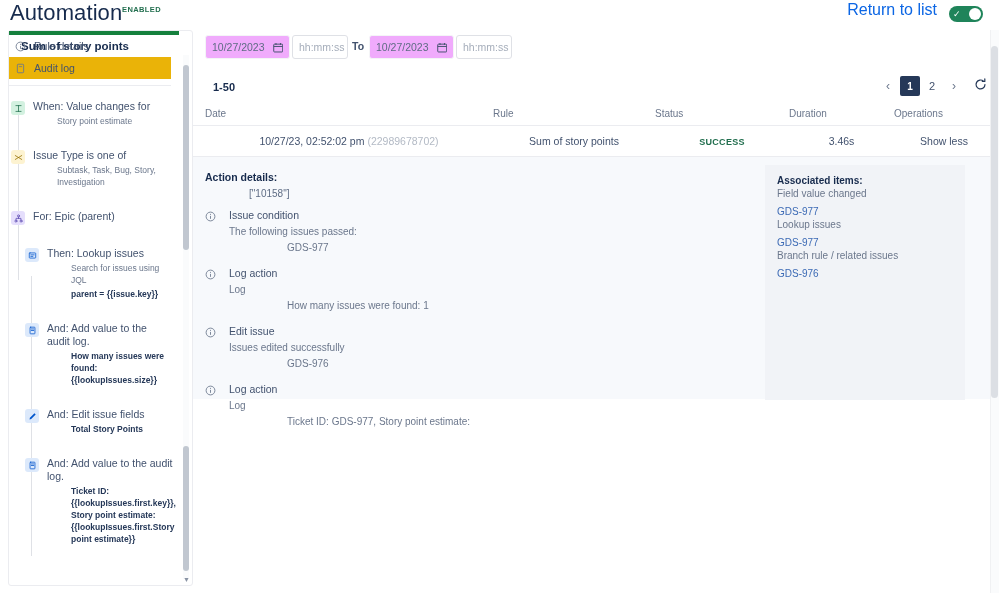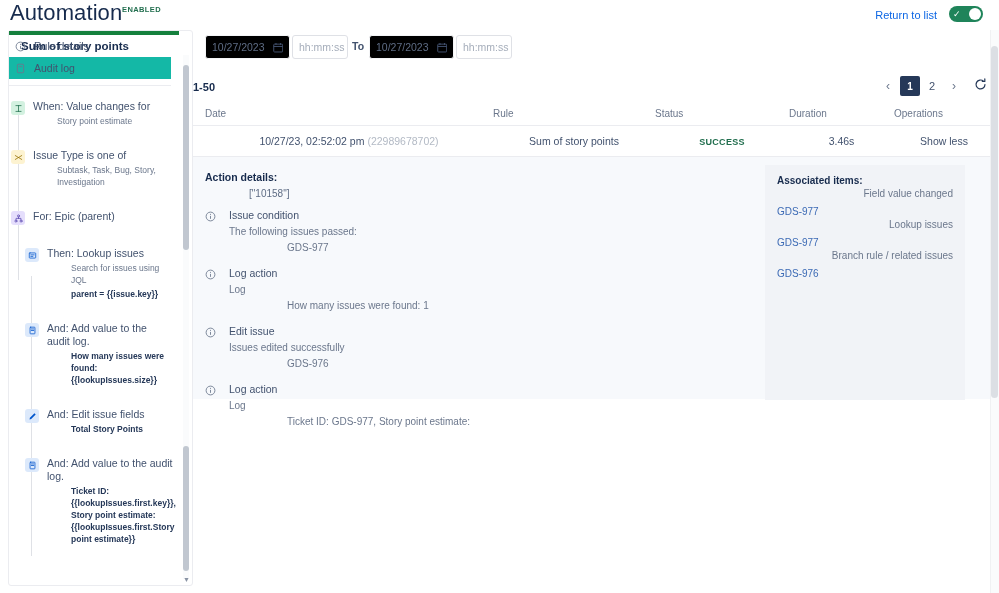--- a/index.html
+++ b/index.html
@@ -19,22 +19,22 @@
     position: absolute; left: 10px; top: 0px;
     font-size: 22px; font-weight: 400; color: #172b4d;
     letter-spacing: .1px;
   }
   .enabled-badge {
     position: absolute; left: 122px; top: 5px;
     font-size: 7.5px; font-weight: 700; color: #216e4e;
     letter-spacing: .4px;
   }
   .return-link {
-    position: absolute; right: 62px; top: 9px;
-    font-size: 11px; color: #0c66e4; cursor: pointer;
+    position: absolute; right: 62px; top: 1px;
+    font-size: 16px; color: #0c66e4; cursor: pointer;
   }
   .toggle {
     position: absolute; right: 16px; top: 6px;
     width: 34px; height: 16px; border-radius: 8px;
     background: #1f845a; cursor: pointer;
   }
   .toggle .knob {
     position: absolute; right: 2px; top: 2px;
     width: 12px; height: 12px; border-radius: 50%;
     background: #fff;
@@ -63,21 +63,21 @@
     border-top: 4px solid #15803d;
     margin-top: 0;
   }
   .rule-scroll-inner { position: relative; width: 162px; }
 
   .nav-item {
     display: flex; align-items: center; gap: 8px;
     padding: 5px 6px; font-size: 10.5px; color: #42526e;
     cursor: pointer;
   }
-  .nav-item.active { background: #14b8a6; }
+  .nav-item.active { background: #eab308; }
   .nav-sep { height: 1px; background: #ebecf0; margin: 6px 0 0 0; }
 
   .ico { width: 11px; height: 11px; flex: 0 0 11px; display:block; }
 
   
   .comp {
     position: relative;
     display: flex; gap: 8px;
     padding: 0 4px 0 2px;
   }
@@ -120,31 +120,31 @@
   
   .content { position: absolute; left: 193px; top: 30px; width: 806px; height: 563px; }
 
   .filters { position: relative; height: 44px; }
   .field {
     position: absolute; top: 5px; height: 24px;
     border: 1px solid #dfe1e6; border-radius: 3px;
     background: #fff; display: flex; align-items: center;
     padding: 0 6px; font-size: 10.5px;
   }
-  .field.filled { color: #5e6c84; border-color: #f4f5f7; background:#000000;justify-content:flex-end; }
+  .field.filled { color: #5e6c84; border-color: #f4f5f7; background:#f0abfc;justify-content:flex-end; }
   .field .val { color: #5e6c84; }
   .field .ph { color: #a5adba; }
   .cal { margin-left: 8px; width: 11px; height: 11px; }
   .to-label {
     position: absolute; top: 10px; font-size: 10.5px;
     font-weight: 700; color: #42526e;
   }
 
   .count-row { position: relative; height: 30px; }
-  .count { position: absolute; left: 0; top: 7px; font-size: 11px; font-weight: 700; color: #172b4d; }
+  .count { position: absolute; left: 20px; top: 7px; font-size: 11px; font-weight: 700; color: #172b4d; }
 
   .pager { position: absolute; right: 12px; top: 46px; display: flex; align-items: center; gap: 2px; }
   .pg-btn {
     width: 20px; height: 20px; display: flex; align-items: center;
     justify-content: center; font-size: 11px; color: #42526e;
     border-radius: 3px; cursor: pointer; background: transparent;
   }
   .pg-btn.current { background: #253858; color: #fff; font-weight: 600; font-size:10px; border-radius:2px; }
   .pg-arrow { color: #6b778c; font-size: 12px; }
   .pg-refresh { margin-left: 8px; cursor: pointer; color: #253858; }
@@ -183,21 +183,21 @@
   .ad-code { font-size: 10px; color: #5e6c84; margin: 5px 0 10px 44px; }
 
   .step { display: flex; gap: 7px; margin-bottom: 13px; }
   .step-ico { flex: 0 0 11px; margin-top: 2px; }
   .step-body { flex: 1; margin-left: 6px; }
   .step-title { font-size: 10.5px; color: #42526e; line-height: 13px; }
   .step-desc { font-size: 10px; color: #6b778c; margin-top: 3px; line-height: 13px; }
   .step-val { font-size: 10px; color: #6b778c; margin-top: 3px; margin-left: 58px; line-height: 13px; }
 
   .ai-title { font-size: 10px; font-weight: 700; color: #172b4d; }
-  .ai-label { font-size: 10px; color: #6b778c; margin-top: 2px; text-align: right; }
+  .ai-label { font-size: 10px; color: #6b778c; margin-top: 2px; }
   .ai-link { font-size: 10px; color: #3c6ab5; margin-top: 7px; cursor: pointer; }
 
   
   .rsb-track {
     position: absolute; right: 0; top: 30px; width: 9px; height: 563px;
     background: #fafbfc; border-left: 1px solid #f0f1f3;
   }
   .rsb-thumb {
     position: absolute; right: 1px; top: 46px; width: 7px; height: 352px;
     background: #dcdfe4; border-radius: 4px;

